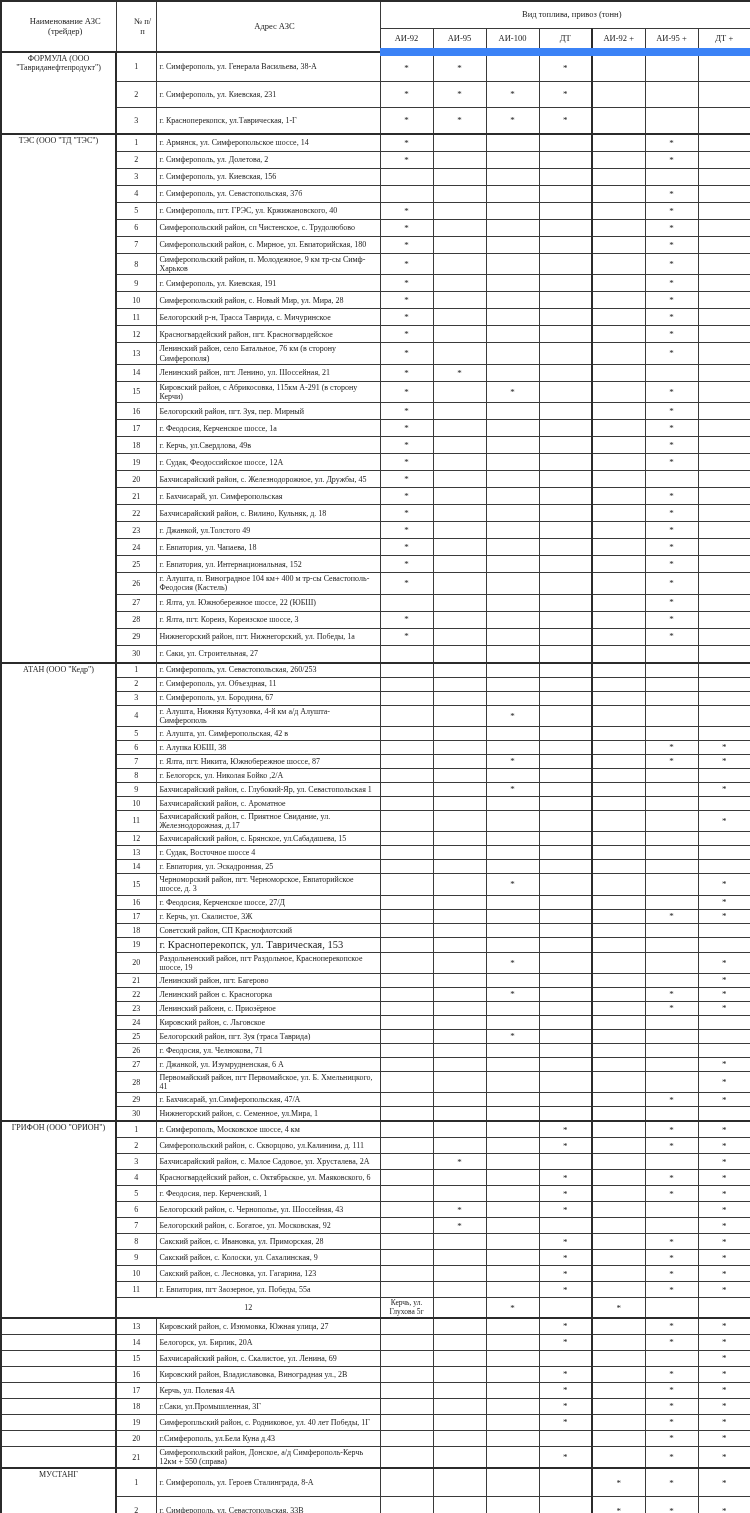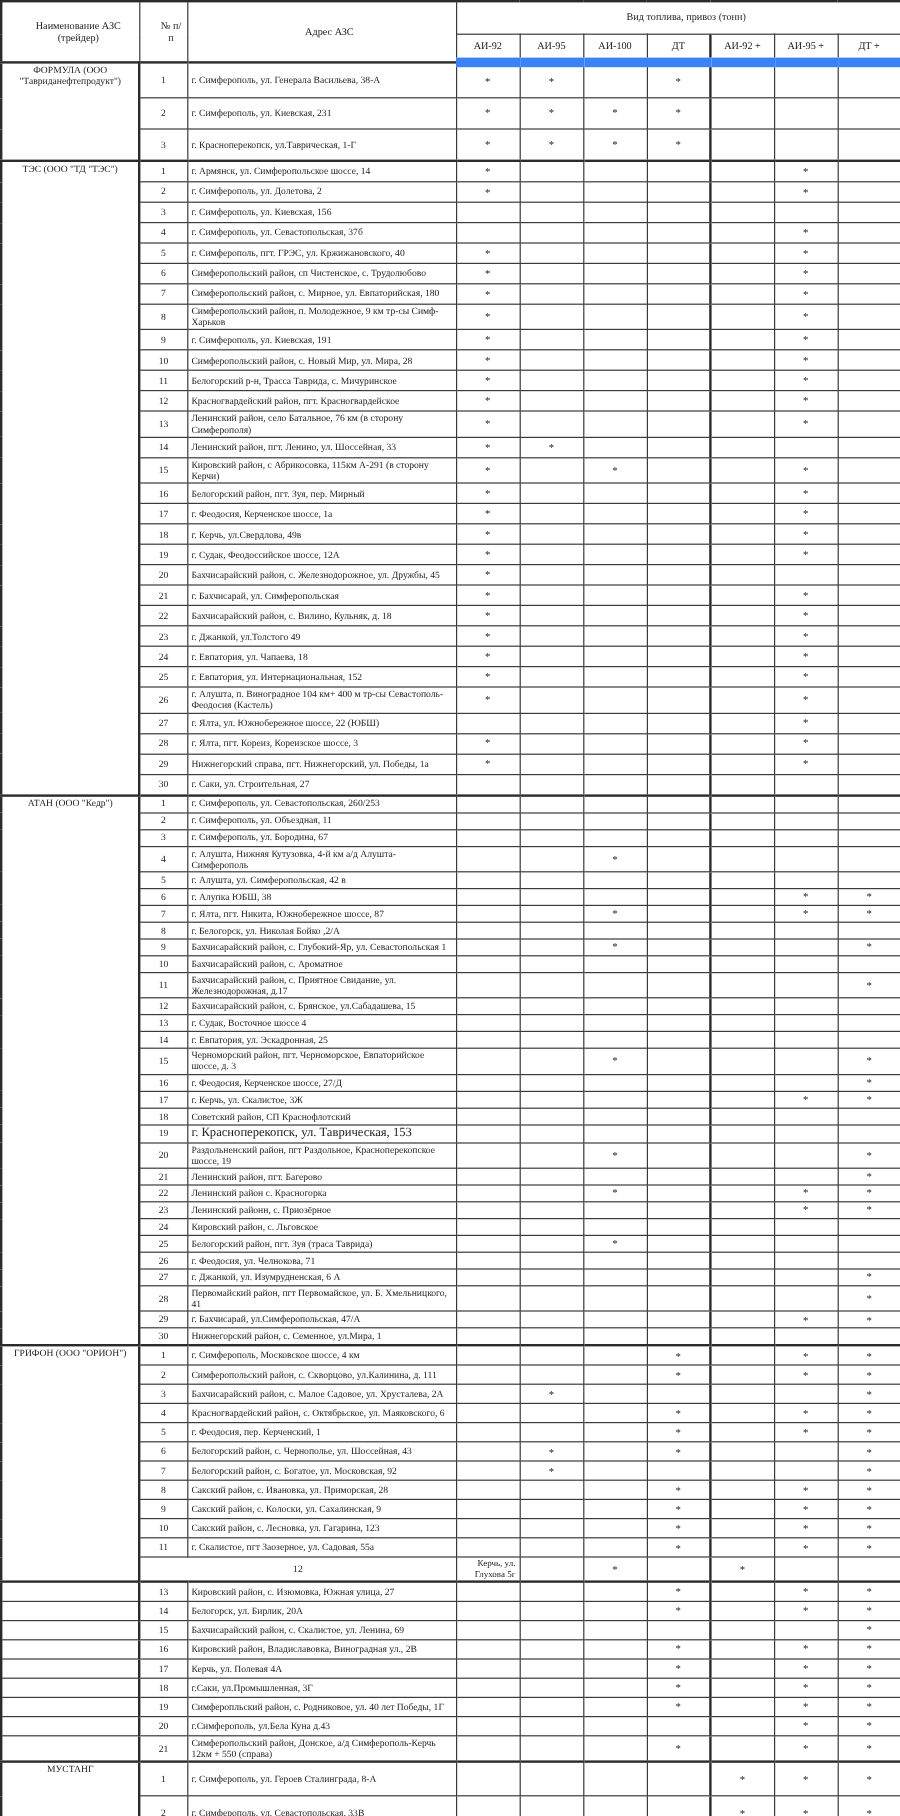--- a/index.html
+++ b/index.html
@@ -10,21 +10,21 @@
   
   thead td{text-align:center;font-size:8.5px;}
   tr.h1 td{height:24px;padding-left:16px;}
   tr.h2 td{height:17px;border-bottom:8px solid #3b82f6;}
   
   td.trader{border-right:2px solid #2b2b2b;text-align:center;vertical-align:top;}
   td.num{text-align:center;}
   td.addr{text-align:left;}
   td.fuel{text-align:center;font-size:9px;}
   td.plus-start{border-left:2px solid #2b2b2b;}
-  td.fuel-text{text-align:right;font-size:7.5px;line-height:1.1;}
+  td.fuel-text{text-align:center;font-size:7.5px;line-height:1.1;}
   td.large{font-size:10.5px;}
   
   tr.sec-0 td{height:23px;}
   tr.sec-1 td{height:14px;}
   tr.sec-2 td{height:11px;}
   tr.sec-3 td{height:13px;}
   tr.sec-4 td{height:25px;}
   tr.sec-start td{border-top:2px solid #2b2b2b;}
 </style>
 </head>
@@ -234,21 +234,21 @@
         <td class="fuel">*</td>
         <td class="fuel"></td>
         <td class="fuel"></td>
         <td class="fuel"></td>
         <td class="fuel plus-start"></td>
         <td class="fuel">*</td>
         <td class="fuel"></td>
       </tr>
       <tr class="sec-1">
         <td class="num">14</td>
-        <td class="addr">Ленинский район, пгт. Ленино, ул. Шоссейная, 33</td>
+        <td class="addr">Ленинский район, пгт. Ленино, ул. Шоссейная, 21</td>
         <td class="fuel">*</td>
         <td class="fuel">*</td>
         <td class="fuel"></td>
         <td class="fuel"></td>
         <td class="fuel plus-start"></td>
         <td class="fuel"></td>
         <td class="fuel"></td>
       </tr>
       <tr class="sec-1">
         <td class="num">15</td>
@@ -399,21 +399,21 @@
         <td class="fuel">*</td>
         <td class="fuel"></td>
         <td class="fuel"></td>
         <td class="fuel"></td>
         <td class="fuel plus-start"></td>
         <td class="fuel">*</td>
         <td class="fuel"></td>
       </tr>
       <tr class="sec-1">
         <td class="num">29</td>
-        <td class="addr">Нижнегорский справа, пгт. Нижнегорский, ул. Победы, 1а</td>
+        <td class="addr">Нижнегорский район, пгт. Нижнегорский, ул. Победы, 1а</td>
         <td class="fuel">*</td>
         <td class="fuel"></td>
         <td class="fuel"></td>
         <td class="fuel"></td>
         <td class="fuel plus-start"></td>
         <td class="fuel">*</td>
         <td class="fuel"></td>
       </tr>
       <tr class="sec-1">
         <td class="num">30</td>
@@ -863,21 +863,21 @@
         <td class="fuel"></td>
         <td class="fuel"></td>
         <td class="fuel"></td>
         <td class="fuel">*</td>
         <td class="fuel plus-start"></td>
         <td class="fuel">*</td>
         <td class="fuel">*</td>
       </tr>
       <tr class="sec-3">
         <td class="num">11</td>
-        <td class="addr">г. Скалистое, пгт Заозерное, ул. Садовая, 55а</td>
+        <td class="addr">г. Евпатория, пгт Заозерное, ул. Победы, 55а</td>
         <td class="fuel"></td>
         <td class="fuel"></td>
         <td class="fuel"></td>
         <td class="fuel">*</td>
         <td class="fuel plus-start"></td>
         <td class="fuel">*</td>
         <td class="fuel">*</td>
       </tr>
       <tr class="sec-3">
         <td class="num" colspan="2">12</td>

